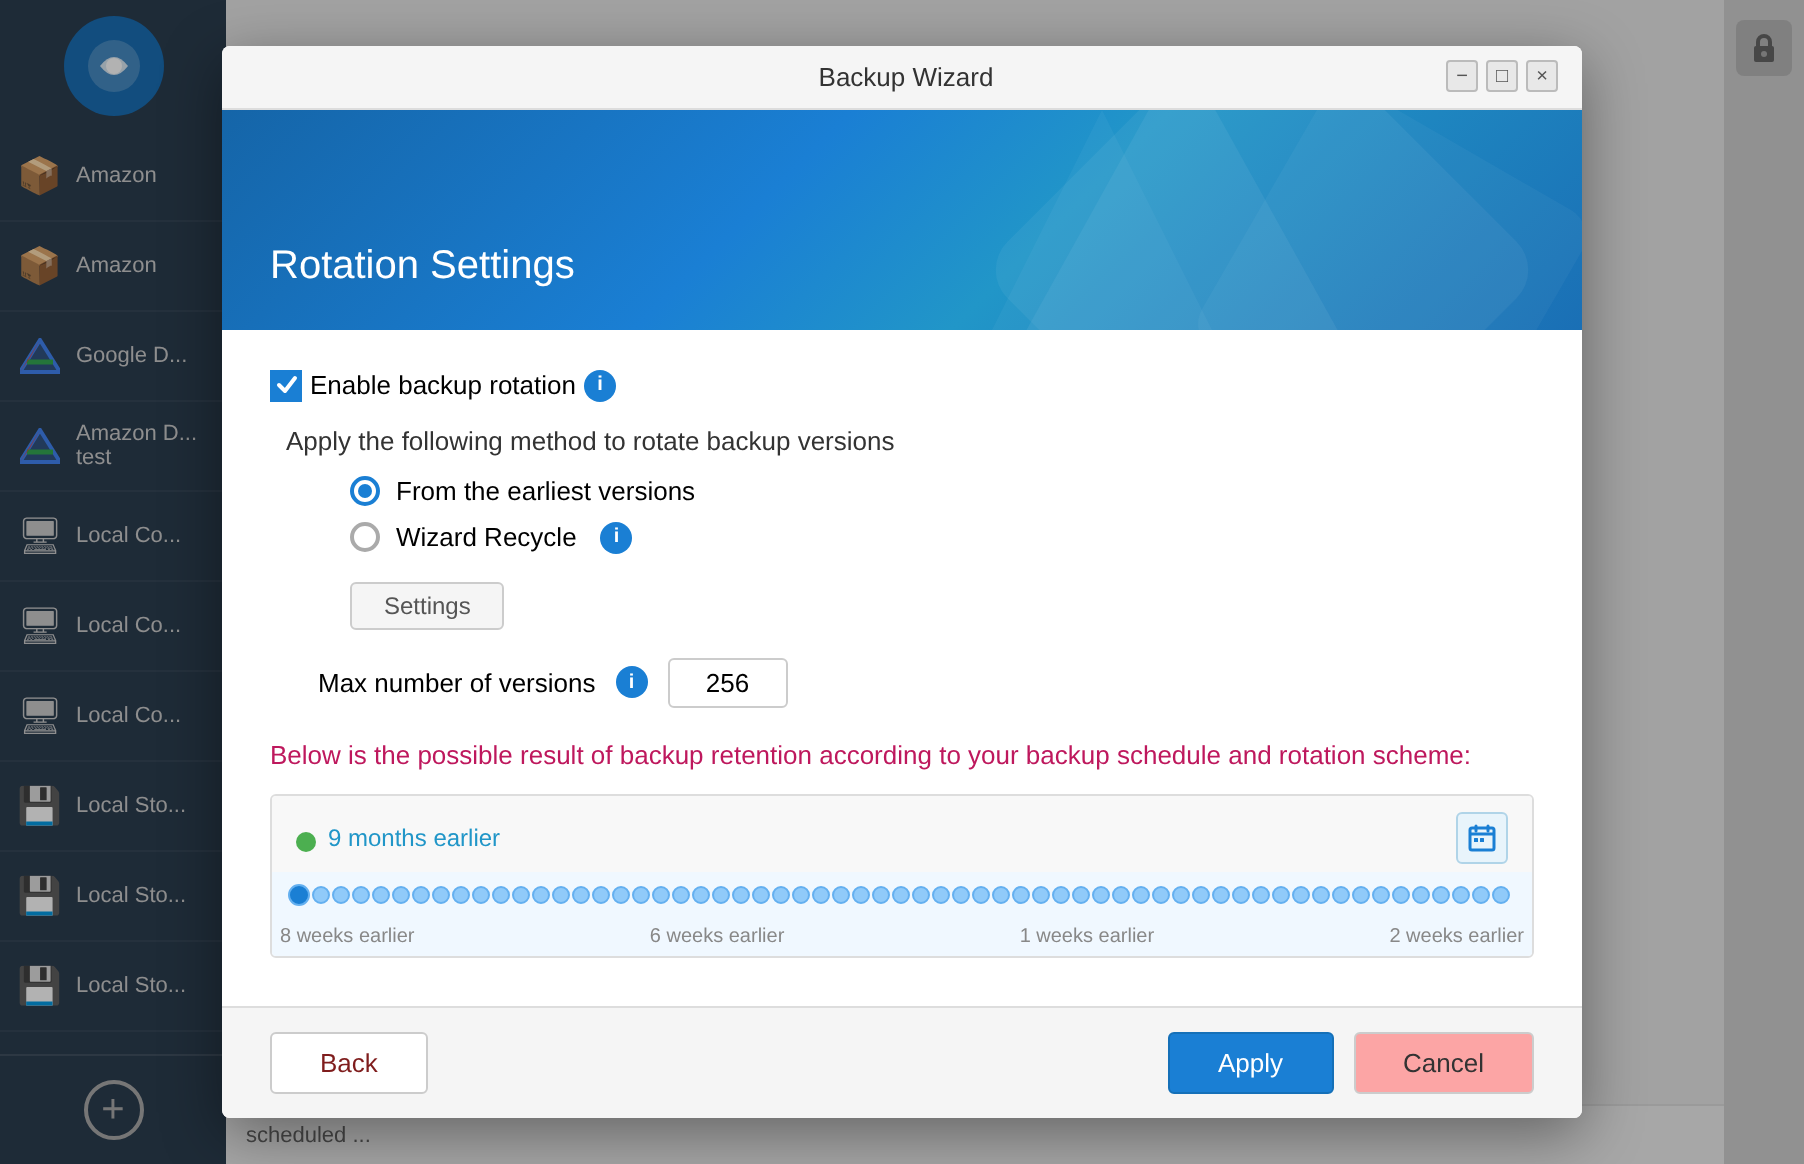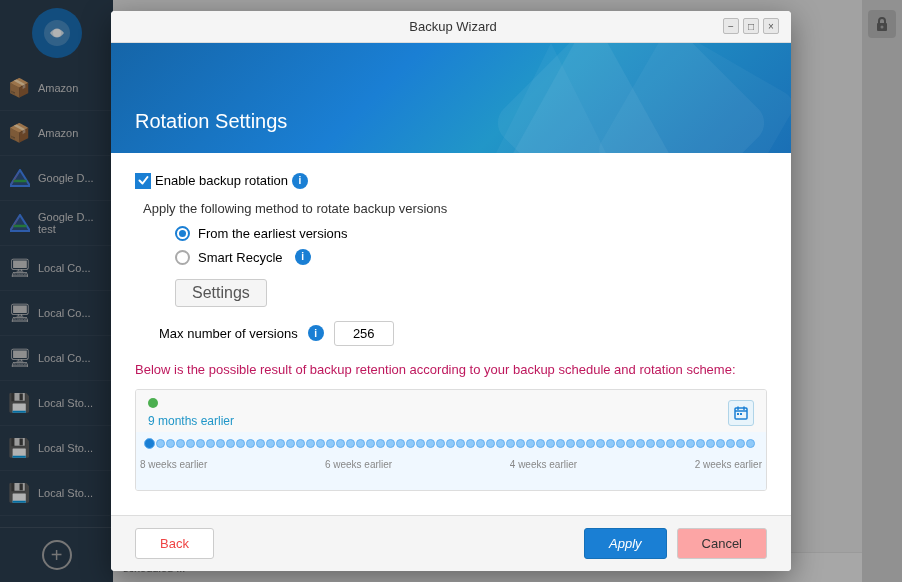--- a/index.html
+++ b/index.html
@@ -322,21 +322,21 @@
     .radio-options {
       margin-left: 40px;
       display: flex;
       flex-direction: column;
       gap: 8px;
       margin-bottom: 14px;
     }
 
     .radio-row {
       display: flex;
-      align-items: flex-end;
+      align-items: flex-start;
       gap: 8px;
     }
 
     .radio-custom {
       width: 15px;
       height: 15px;
       border-radius: 50%;
       border: 2px solid #1a7fd4;
       display: flex;
       align-items: center;
@@ -362,21 +362,21 @@
     }
 
     .settings-btn {
       margin-left: 40px;
       padding: 4px 16px;
       border: 1px solid #ccc;
       background: #f5f5f5;
       border-radius: 3px;
       cursor: pointer;
       color: #555;
-      font-size: 16px;
+      font-size: 12px;
       margin-bottom: 14px;
     }
 
     .max-versions-row {
       display: flex;
       align-items: center;
       gap: 10px;
       margin-bottom: 14px;
       margin-left: 24px;
     }
@@ -407,23 +407,22 @@
     .timeline-header {
       background: #f8f8f8;
       padding: 8px 12px 4px;
       display: flex;
       align-items: center;
       justify-content: space-between;
     }
 
     .timeline-legend {
       display: flex;
-      align-items: flex-start;
+      align-items: flex-end;
       gap: 6px;
-      flex-direction: column;
     }
 
     .legend-dot {
       width: 10px;
       height: 10px;
       border-radius: 50%;
       background: #4caf50;
     }
 
     .legend-text {
@@ -471,21 +470,21 @@
 
     .timeline-dot.start-dot {
       background: #1a7fd4;
       width: 11px;
       height: 11px;
     }
 
     .timeline-labels {
       display: flex;
       justify-content: space-between;
-      padding: 2px 4px 20px;
+      padding: 2px 4px 4px;
       background: #f0f8ff;
     }
 
     .timeline-label-text {
       font-size: 10px;
       color: #888;
     }
 
     
     .modal-footer {
@@ -501,28 +500,27 @@
       padding: 7px 24px;
       border-radius: 3px;
       cursor: pointer;
       font-size: 13px;
       border: 1px solid transparent;
     }
 
     .btn-secondary {
       background: #fff;
       border-color: #ccc;
-      color: #ef4444;
+      color: #7f1d1d;
     }
 
     .btn-primary {
       background: #1a7fd4;
       color: #fff;
       border-color: #1570b8;
-      font-style: italic;
     }
 
     .btn-cancel {
       background: #fca5a5;
       border-color: #ccc;
       color: #333;
     }
 
     .footer-right {
       display: flex;
@@ -564,21 +562,21 @@
     </div>
     <div class="sidebar-item">
       <span class="sidebar-item-icon" style="font-size:14px">
         <svg width="20" height="18" viewBox="0 0 20 18">
           <polygon points="10,1 20,17 0,17" fill="none" stroke="#4285f4" stroke-width="2"></polygon>
           <polygon points="10,1 20,17 0,17" fill="#4285f4" opacity="0.3"></polygon>
           <line x1="3.5" y1="12" x2="16.5" y2="12" stroke="#34a853" stroke-width="2.5"></line>
           <polygon points="0,17 10,1 5,10" fill="#ea4335" opacity="0.8"></polygon>
         </svg>
       </span>
-      <span>Google D... test</span>
+      <span>Amazon D... test</span>
     </div>
     <div class="sidebar-item">
       <span class="sidebar-item-icon">🖥</span>
       <span>Local Co...</span>
     </div>
     <div class="sidebar-item">
       <span class="sidebar-item-icon">🖥</span>
       <span>Local Co...</span>
     </div>
     <div class="sidebar-item">
@@ -653,21 +651,21 @@
         <div class="method-label">Apply the following method to rotate backup versions</div>
 
         
         <div class="radio-options">
           <div class="radio-row">
             <div class="radio-custom selected"></div>
             <span>From the earliest versions</span>
           </div>
           <div class="radio-row">
             <div class="radio-custom unselected"></div>
-            <span>Smart Recycle</span>
+            <span>Wizard Recycle</span>
             <div class="info-icon" style="margin-left:4px">i</div>
           </div>
         </div>
 
         
         <button class="settings-btn">Settings</button>
 
         
         <div class="max-versions-row">
           <span>Max number of versions</span>
@@ -759,21 +757,21 @@
               <div class="timeline-dot"></div>
               <div class="timeline-dot"></div>
               <div class="timeline-dot"></div>
               <div class="timeline-dot"></div>
             </div>
           </div>
 
           <div class="timeline-labels">
             <span class="timeline-label-text">8 weeks earlier</span>
             <span class="timeline-label-text">6 weeks earlier</span>
-            <span class="timeline-label-text">4 weeks earlier</span>
+            <span class="timeline-label-text">1 weeks earlier</span>
             <span class="timeline-label-text">2 weeks earlier</span>
           </div>
         </div>
 
       </div>
 
       <div class="modal-footer">
         <button class="btn btn-secondary">Back</button>
         <div class="footer-right">
           <button class="btn btn-primary">Apply</button>

